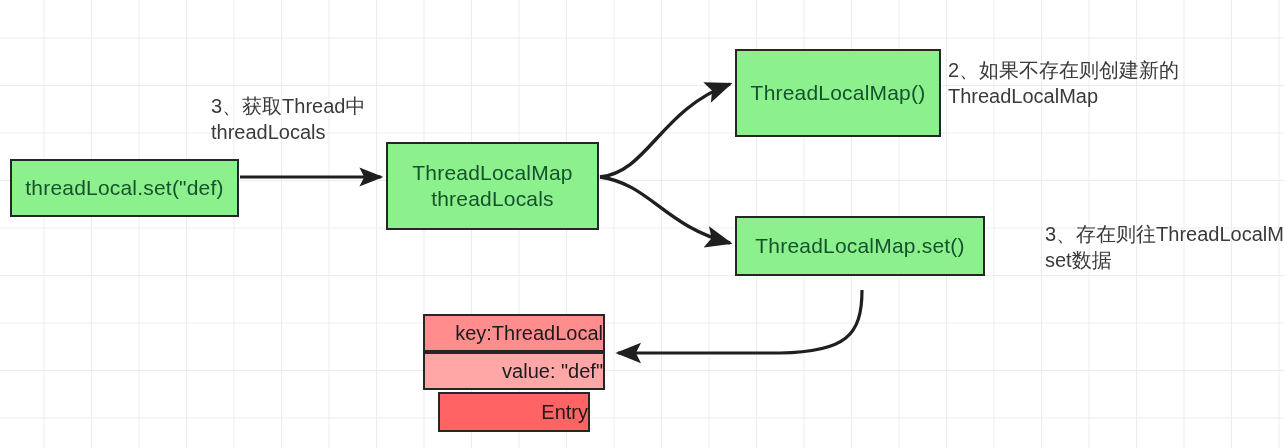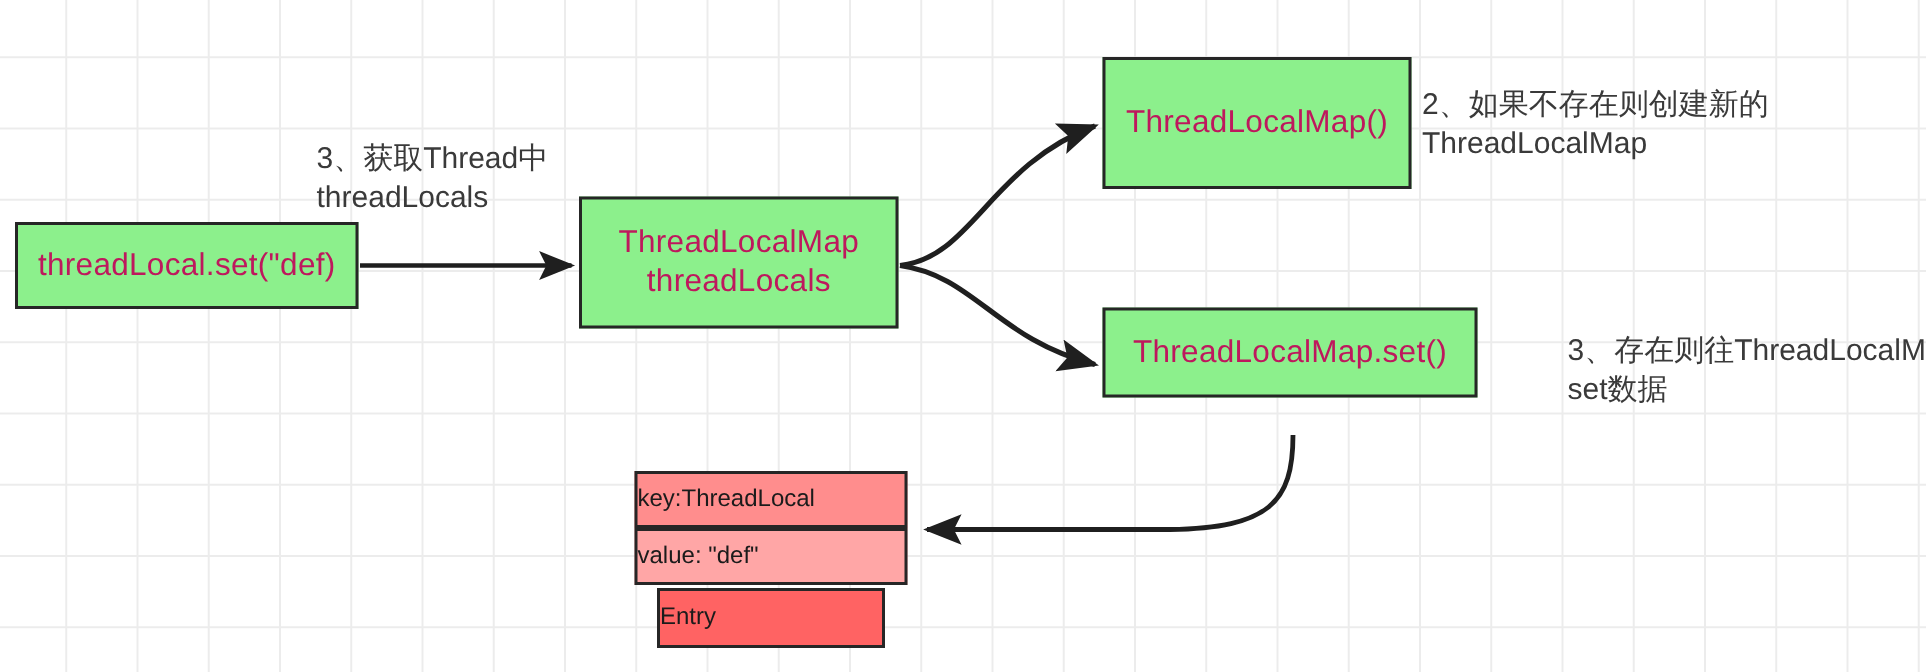--- a/index.html
+++ b/index.html
@@ -26,42 +26,43 @@
   }
   .node {
     position: absolute;
     box-sizing: border-box;
     border: 2px solid #262626;
     background: #8cf08c;
     display: flex;
     align-items: center;
     justify-content: center;
     text-align: center;
-    color: #be185d;
+    color: #14532d;
     font-size: 21px;
     line-height: 1.25;
     letter-spacing: 0.2px;
+    margin-top: 11px;
   }
   .node span { display: block; }
   .note {
     position: absolute;
     color: #3a3a3a;
     font-size: 20px;
     line-height: 1.3;
     white-space: pre-line;
   }
   .entry-cell {
     position: absolute;
     box-sizing: border-box;
     border: 2px solid #262626;
     display: flex;
     align-items: center;
-    justify-content: flex-start;
+    justify-content: flex-end;
     color: #1b1b1b;
-    font-size: 16px;
+    font-size: 20px;
   }
   #cell-key { background: #ff8d8d; }
   #cell-value { background: #ffa6a6; }
   #cell-entry { background: #ff6363; }
   svg#edges {
     position: absolute;
     left: 0;
     top: 0;
     width: 1284px;
     height: 448px;

